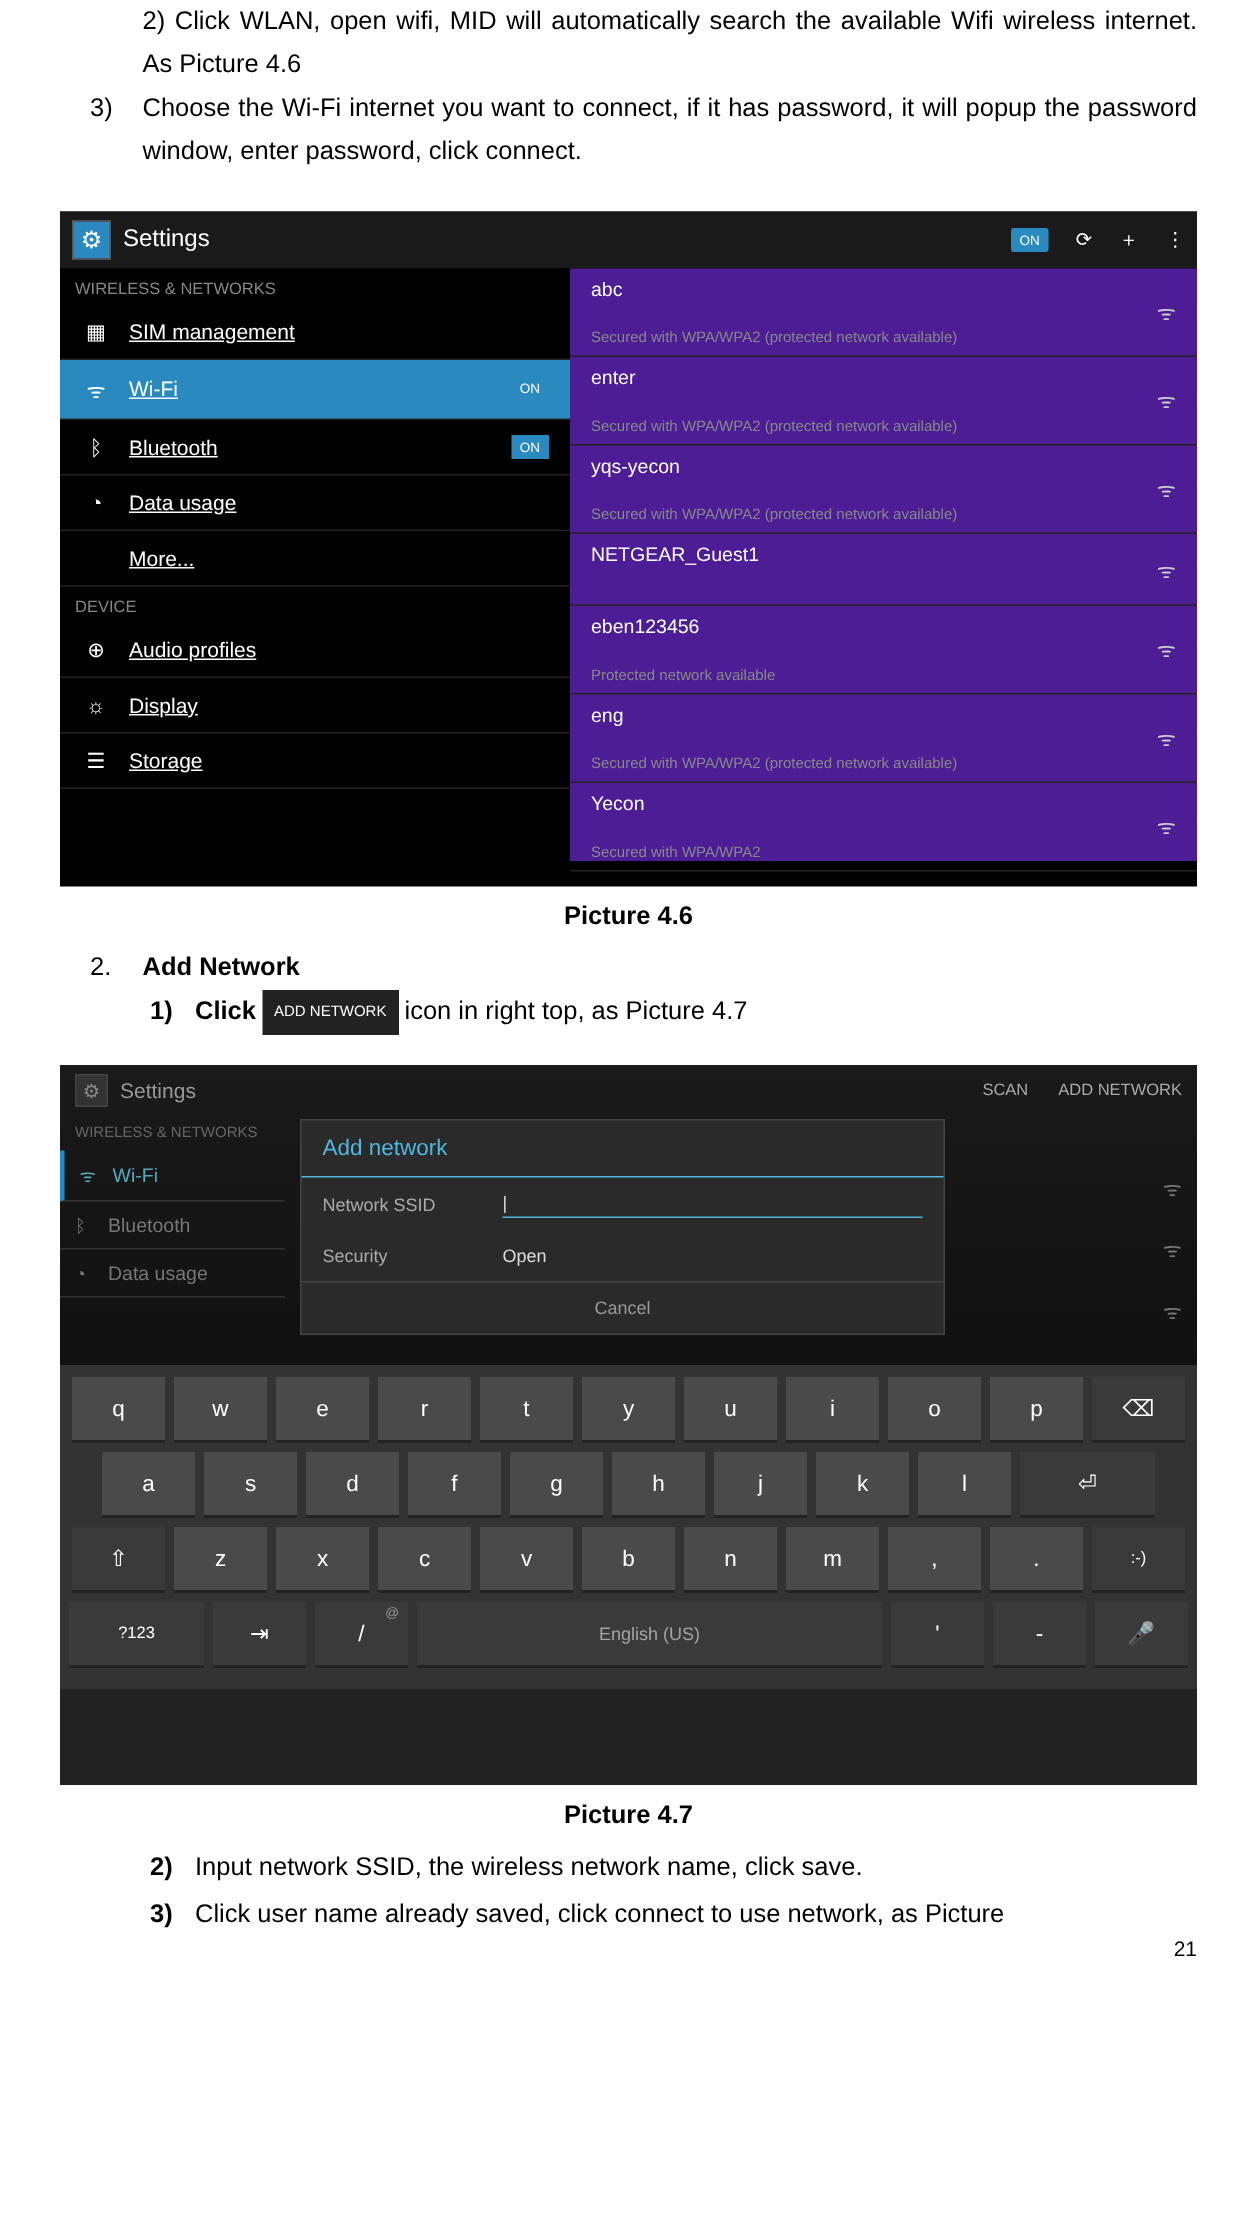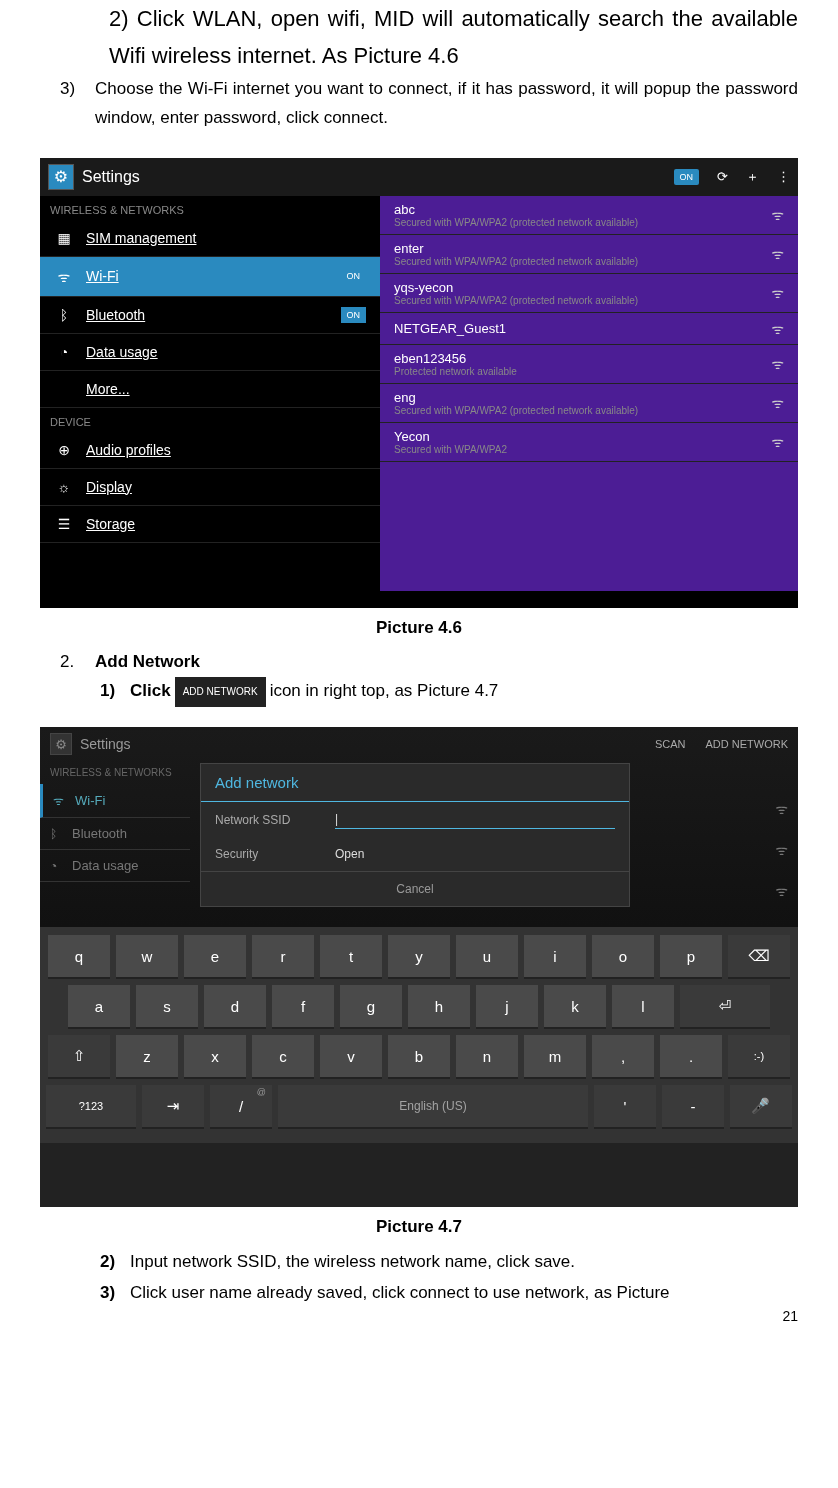--- a/index.html
+++ b/index.html
@@ -1,17 +1,17 @@
 <!DOCTYPE html>
 <html><head>
 <meta charset="utf-8">
 <style>
   * { box-sizing: border-box; margin: 0; padding: 0; }
   body { width: 838px; font-family: Arial, sans-serif; color: #000; background: #fff; padding: 0 40px; }
-  .body-text { font-size: 22px; line-height: 1.7; text-align: justify; margin-left: 69px; }
+  .body-text { font-size: 17px; line-height: 1.7; text-align: justify; margin-left: 55px; }
   .list-item { font-size: 17px; line-height: 1.7; text-align: justify; margin-left: 20px; display: flex; }
   .list-num { width: 35px; flex-shrink: 0; }
   .list-body { flex: 1; }
   .caption { text-align: center; font-weight: bold; font-size: 17px; margin: 10px 0; }
   .bold { font-weight: bold; }
   .sub-item { margin-left: 60px; font-size: 17px; line-height: 1.8; display: flex; align-items: center; }
   .sub-num { font-weight: bold; width: 30px; flex-shrink: 0; }
   .inline-btn { display: inline-block; background: #222; color: #fff; font-size: 10px; padding: 6px 8px; margin: 0 4px; vertical-align: middle; }
   .page-num { text-align: right; font-size: 14px; }
 
@@ -28,21 +28,21 @@
   .s1-section { color: #888; font-size: 11px; padding: 8px 10px 4px; }
   .s1-row { display: flex; align-items: center; padding: 10px 14px; border-bottom: 1px solid #222; position: relative; }
   .s1-row.sel { background: #2a8abf; }
   .s1-icon { width: 20px; margin-right: 12px; text-align:center; font-size:14px; }
   .s1-label { flex: 1; font-size: 14px; text-decoration: underline; }
   .s1-tog { background: #555; font-size: 9px; padding: 3px 10px 3px 18px; position: relative; }
   .s1-tog.on { background: #2a8abf; padding: 3px 6px; }
   .net-row { padding: 6px 14px; border-bottom: 1px solid #222; display: flex; align-items: center; }
   .net-txt { flex: 1; }
   .net-name { font-size: 13px; color: #fff; }
-  .net-sub { font-size: 10px; color: #888; margin-top: 0; }
+  .net-sub { font-size: 10px; color: #888; margin-top: 20px; }
   .net-ico { font-size: 14px; color: #ccc; }
 
   
   .shot2 { width: 758px; height: 480px; background: #222; margin: 20px auto 5px; position: relative; font-family: Arial, sans-serif; color: #ccc; font-size: 13px; }
   .shot2-top { height: 200px; background: linear-gradient(#1a1a1a,#111); position: relative; }
   .shot2-header { height: 34px; display: flex; align-items: center; padding: 0 10px; color: #888; }
   .shot2-gear { width: 22px; height: 22px; background: #333; border: 1px solid #444; margin-right: 8px; display:flex;align-items:center;justify-content:center; }
   .shot2-title { flex: 1; font-size: 14px; color: #999; }
   .shot2-scan { margin-right: 20px; font-size: 11px; color: #aaa; }
   .shot2-add { font-size: 11px; color: #aaa; }

